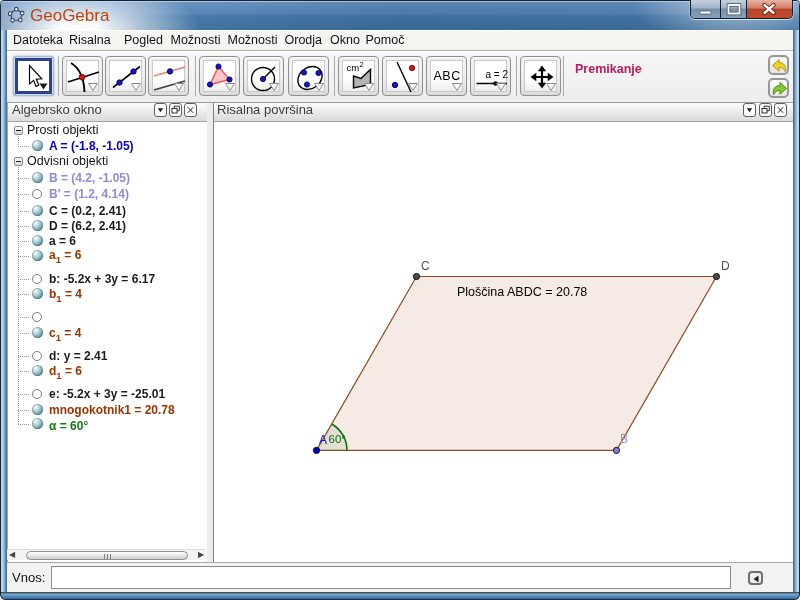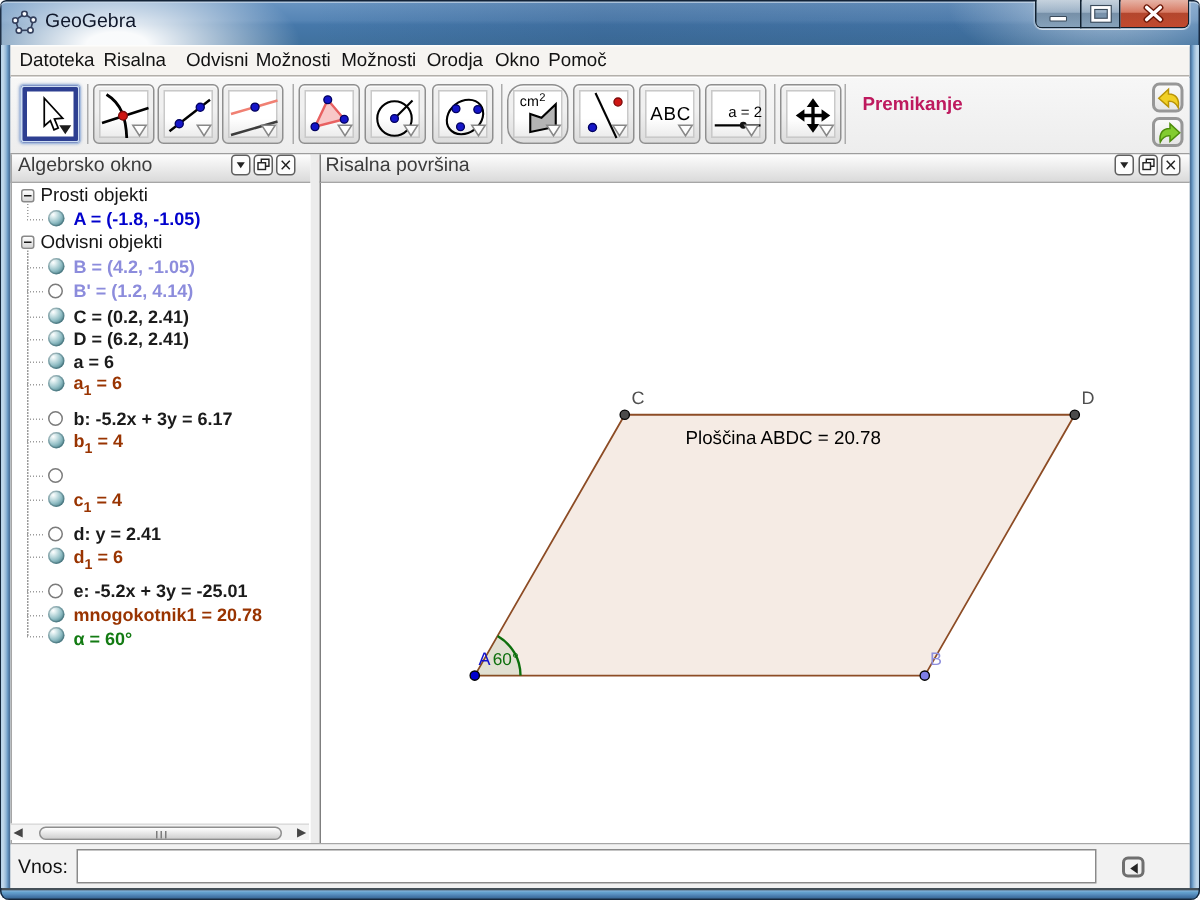--- a/index.html
+++ b/index.html
@@ -21,21 +21,21 @@
 #lborder { left:0; top:30px; width:7px; height:562px;
   background:linear-gradient(to right,#15273c 0,#15273c 1px,#b9d4ea 1px,#c4daec 2px,#94b8d8 4px,#6d9cc6 5px,#527ba6 6px,#47698c 7px); }
 #rborder { right:0; top:30px; width:7px; height:562px;
   background:linear-gradient(to left,#15273c 0,#15273c 1px,#b9d4ea 1px,#c4daec 2px,#94b8d8 4px,#6d9cc6 5px,#527ba6 6px,#47698c 7px); }
 #bborder { left:0; top:592px; width:800px; height:8px; border-radius:0 0 6px 6px;
   background:linear-gradient(to bottom,#455058 0,#455058 1px,#7fb0d8 2px,#62a0cc 3px,#5b92c2 4px,#477aab 5.5px,#3d6e9c 6.5px,#16283c 7.5px);
   box-shadow: inset 1px 0 0 #16283c, inset -1px 0 0 #16283c; }
 
 
 #ticon { left:8px; top:7px; }
-#ttext { left:30px; top:5.5px; font-size:13px; color:#0f172a; }
+#ttext { left:30px; top:5.5px; font-size:17px; color:#c2410c; }
 
 
 #winbtns { left:690px; top:0; width:103px; height:19px; display:flex; border-radius:0 0 5px 5px; overflow:hidden;
   box-shadow:0 1px 0 rgba(255,255,255,0.45), -1px 1px 0 rgba(255,255,255,0.25), 1px 1px 0 rgba(255,255,255,0.25); }
 .wbtn { height:19px; border:1px solid #10202f; border-top:none; position:relative; }
 .wbtn.min { width:30px; border-right:none; border-radius:0 0 0 4px;
   background:linear-gradient(rgba(255,255,255,0.5),rgba(230,240,250,0.25) 45%,rgba(90,115,140,0.3) 50%,rgba(150,180,205,0.4)),linear-gradient(#8ba4bc,#7c96ae); }
 .wbtn.max { width:27px;
   background:linear-gradient(rgba(255,255,255,0.5),rgba(230,240,250,0.25) 45%,rgba(90,115,140,0.3) 50%,rgba(150,180,205,0.4)),linear-gradient(#8ba4bc,#7c96ae); }
 .wbtn.cls { width:46px; border-left:none; border-radius:0 0 4px 0;
@@ -142,21 +142,21 @@
         <svg width="44" height="18">
           <path d="M17.5 5 L26.5 13 M26.5 5 L17.5 13" stroke="#6a1505" stroke-width="4.2" stroke-linecap="round"></path>
           <path d="M17.5 5 L26.5 13 M26.5 5 L17.5 13" stroke="#ffffff" stroke-width="2.4" stroke-linecap="round"></path>
         </svg>
       </div>
 </div>
 
 <div class="abs" id="menubar">
   <span style="left:6px">Datoteka</span>
   <span style="left:62px">Risalna</span>
-  <span style="left:117px">Odvisni</span>
+  <span style="left:117px">Pogled</span>
   <span style="left:163.5px">Možnosti</span>
   <span style="left:220.5px">Možnosti</span>
   <span style="left:277.5px">Orodja</span>
   <span style="left:323px">Okno</span>
   <span style="left:358.5px">Pomoč</span>
 </div>
 
 <div class="abs" id="toolbar"></div>
 
 <div class="abs tbtn sel" style="left:13px; top:56px; width:41px; height:40px;">
@@ -251,21 +251,21 @@
       <circle cx="14" cy="23.5" r="2.6" fill="#1414c8" stroke="#00005e" stroke-width="0.9"></circle>
     </svg>
     <svg class="dd" width="12" height="10">
           <path d="M1.5 1.5 L10.5 1.5 L6 8.5 Z" fill="#fff" stroke="#888" stroke-width="1"></path>
         </svg>
   </div>
 </div>
 
 <div class="abs tsep" style="left:334px; top:56px;"></div>
 
-<div class="abs tbtn" style="left:338px; top:56px;border-radius:11px;">
+<div class="abs tbtn" style="left:338px; top:56px;">
   <div class="tin">
     <svg class="icon" width="33" height="32" viewBox="0 0 33 32">
       <text x="3.5" y="9.5" font-size="9.5" font-family="Liberation Sans" fill="#000">cm</text>
       <text x="16.5" y="6" font-size="7.5" font-family="Liberation Sans" fill="#000">2</text>
       <polygon points="10.5,15 10.5,27 27.5,23.5 27.5,8.5 18,17.5" fill="#b4b4b4" stroke="#000" stroke-width="1.4"></polygon>
     </svg>
     <svg class="dd" width="12" height="10">
           <path d="M1.5 1.5 L10.5 1.5 L6 8.5 Z" fill="#fff" stroke="#888" stroke-width="1"></path>
         </svg>
   </div>

